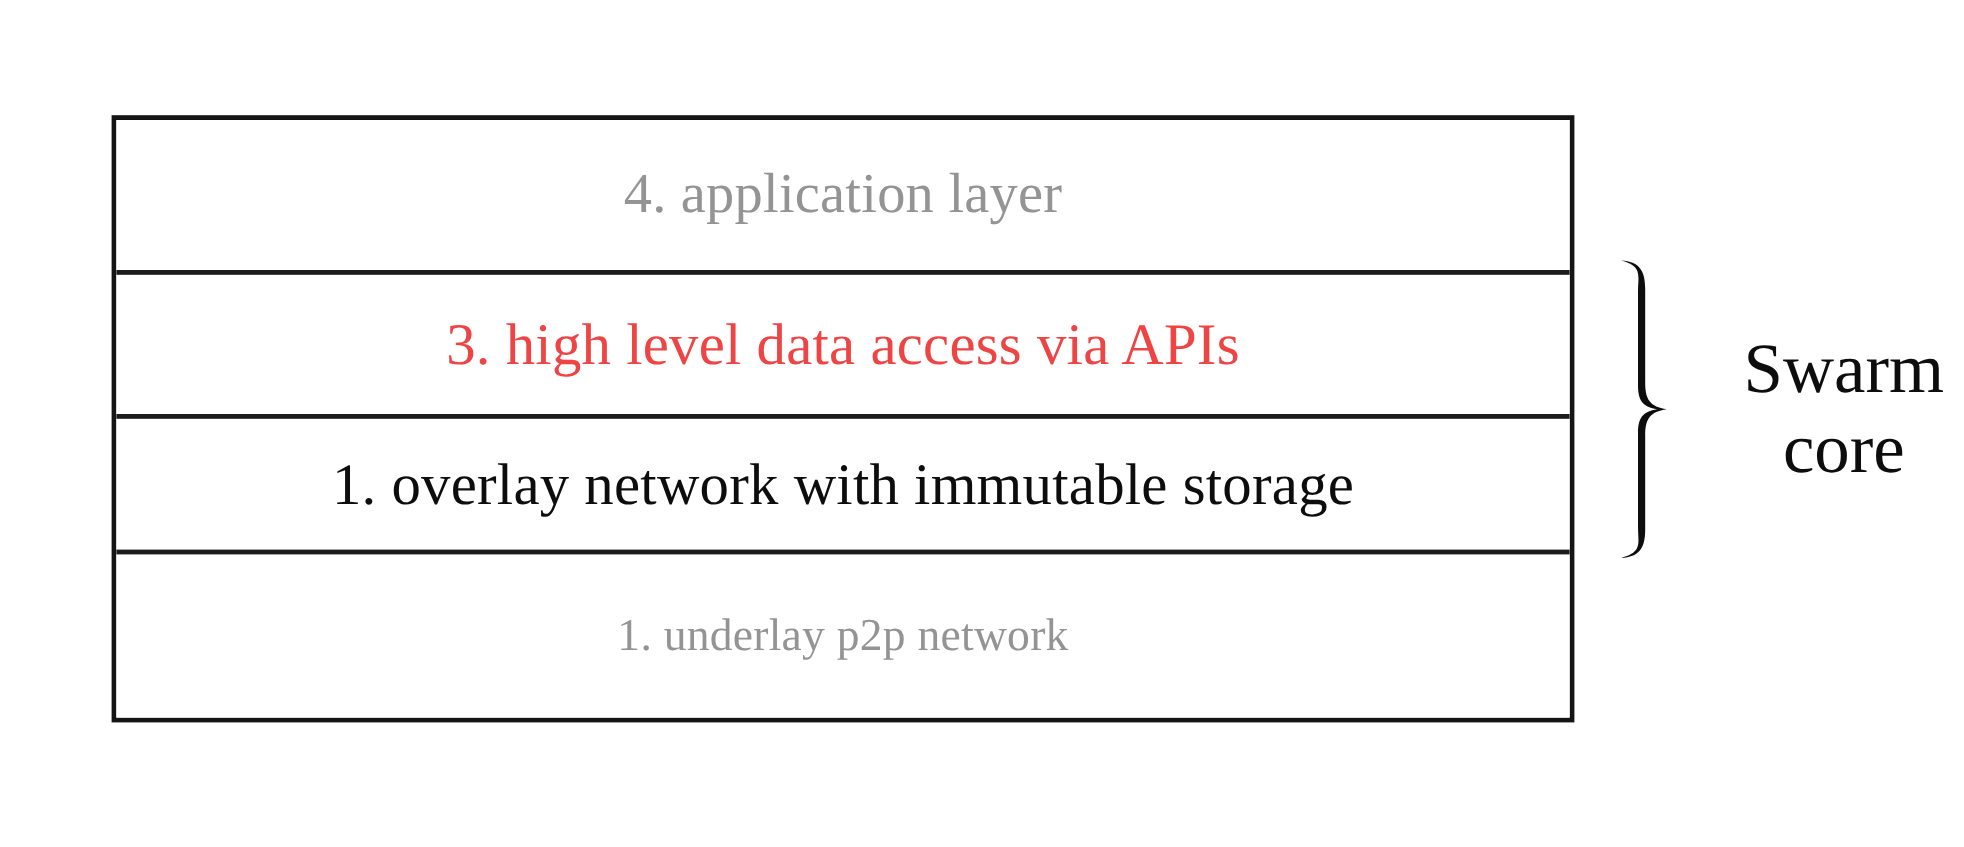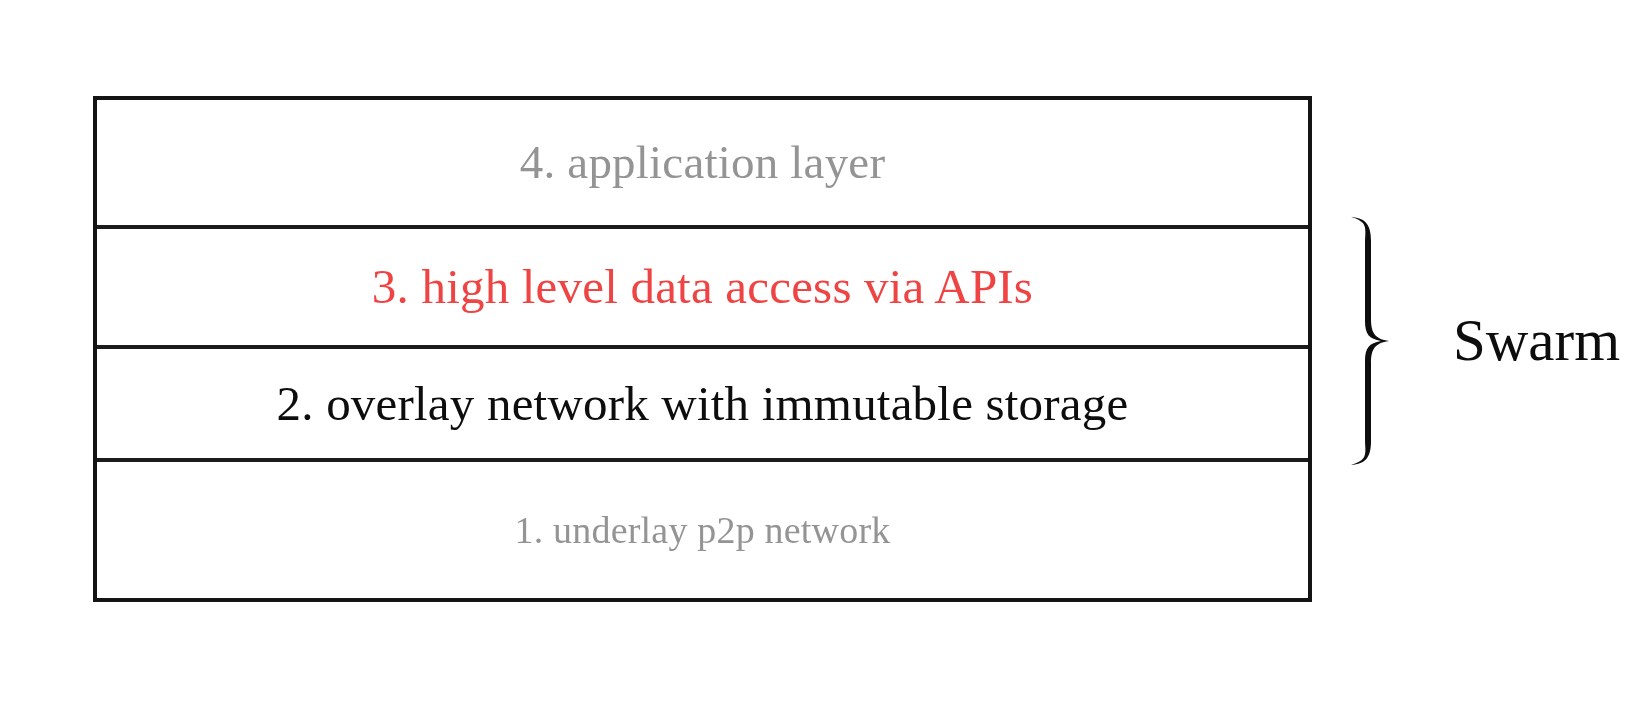--- a/index.html
+++ b/index.html
@@ -127,21 +127,21 @@
 
     <div class="layer-row r4">
       <span class="layer-label">4. application layer</span>
     </div>
 
     <div class="layer-row r3">
       <span class="layer-label">3. high level data access via APIs</span>
     </div>
 
     <div class="layer-row r2">
-      <span class="layer-label">2. overlay network with immutable storage</span>
+      <span class="layer-label">1. overlay network with immutable storage</span>
     </div>
 
     <div class="layer-row r1">
       <span class="layer-label">1. underlay p2p network</span>
     </div>
 
   </div>
 
   <div class="annotation">
 
@@ -159,17 +159,18 @@
                  C 20 133, 24 128, 36 126
                  C 24 124, 20 119, 20 106
                  L 20 28
                  C 20 14, 24 7, 6 2
                  Z" fill="#0d0d0d"></path>
       </svg>
     </span>
 
     <span class="annotation-text">
       <span class="line1">Swarm</span>
+      <span class="line2">core</span>
     </span>
 
   </div>
 
 </div>
 
 </body></html>

